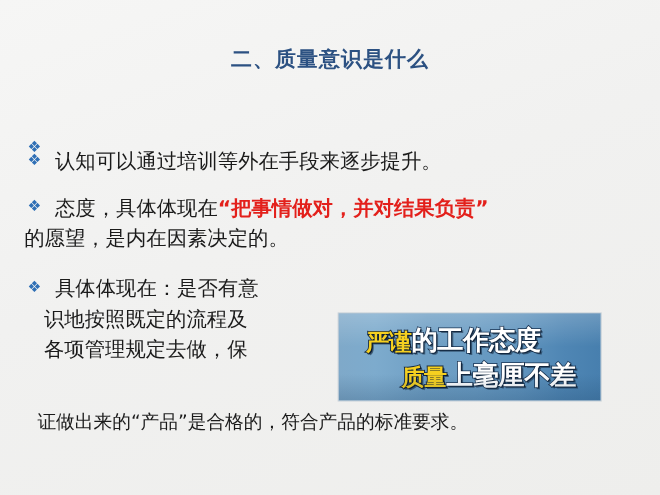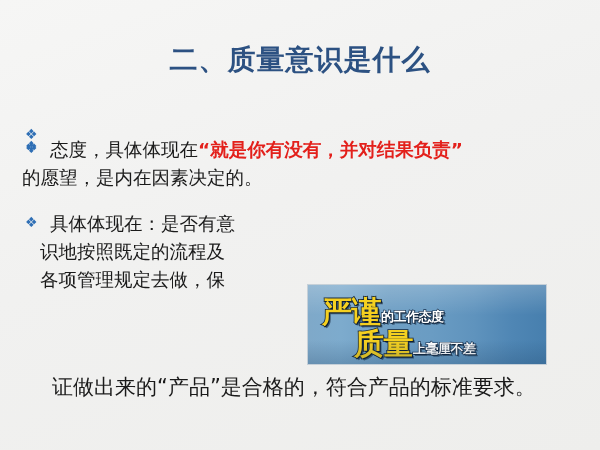--- a/index.html
+++ b/index.html
@@ -22,21 +22,21 @@
   }
 
   
   .slide-title {
     position: absolute;
     top: 44px;
     left: 0;
     width: 600px;
     text-align: center;
     color: #2c5182;
-    font-size: 28px;
+    font-size: 19px;
     font-weight: bold;
     letter-spacing: 1px;
     line-height: 1.15;
     white-space: nowrap;
   }
 
   
   .body-area {
     position: absolute;
     top: 122px;
@@ -150,68 +150,70 @@
     font-weight: bold;
     font-size: 21px;
     letter-spacing: -0.5px;
     line-height: 1;
   }
   .pic-line-1 { left: 14px; top: 12px; }
   .pic-line-2 { left: 46px; top: 44px; }
 
   .pic-gold {
     color: #f5d020;
-    font-size: 30px;
+    font-size: 21px;
     -webkit-text-stroke: 1.6px #13253d;
     paint-order: stroke fill;
     text-shadow:
       1px 1px 0 #0d1d33,
       2px 2px 0 rgba(10,25,45,0.55);
     vertical-align: -1px;
+    margin-left: 11px;
   }
   .pic-white {
     color: #ffffff;
-    font-size: 13px;
+    font-size: 24px;
     -webkit-text-stroke: 1.4px #16304f;
     paint-order: stroke fill;
     text-shadow:
       1px 1px 0 #12273f,
       2px 2px 0 rgba(10,25,45,0.5);
   }
 
   .final-line {
     position: absolute;
-    left: 52px;
+    left: 34px;
     top: 372px;
-    font-size: 21px;
+    font-size: 17px;
     line-height: 1.5;
     color: #1a1a1a;
     white-space: nowrap;
   }
 </style>
 </head>
 <body>
 
 <div class="slide">
 
   <div class="slide-title">二、质量意识是什么</div>
 
   <div class="body-area">
 
     <div class="bullet-row b1">
       <span class="bullet-mark">❖</span>
     </div>
 
     <div class="bullet-row b2">
       <span class="bullet-mark">❖</span>
+      <span>认知可以通过培训等外在手段来逐步提升。</span>
     </div>
 
     <div class="bullet-row b3">
       <span class="bullet-mark">❖</span>
-      <span>态度，具体体现在</span><span class="red-quote">“就是你有没有，并对结果负责”</span><br>
+      <span>态度，具体体现在</span><span class="red-quote">“把事情做对，并对结果负责”</span><br>
       <span class="line-2">的愿望，是内在因素决定的。</span>
     </div>
 
     <div class="bullet4-wrap">
       <div class="pic-float"></div>
       <div class="b4-text">
         <span class="bullet-mark">❖</span>
         <span class="b4-l1">具体体现在：是否有意</span>
         <span class="b4-rest">识地按照既定的流程及</span>
         <span class="b4-rest">各项管理规定去做，保</span>

